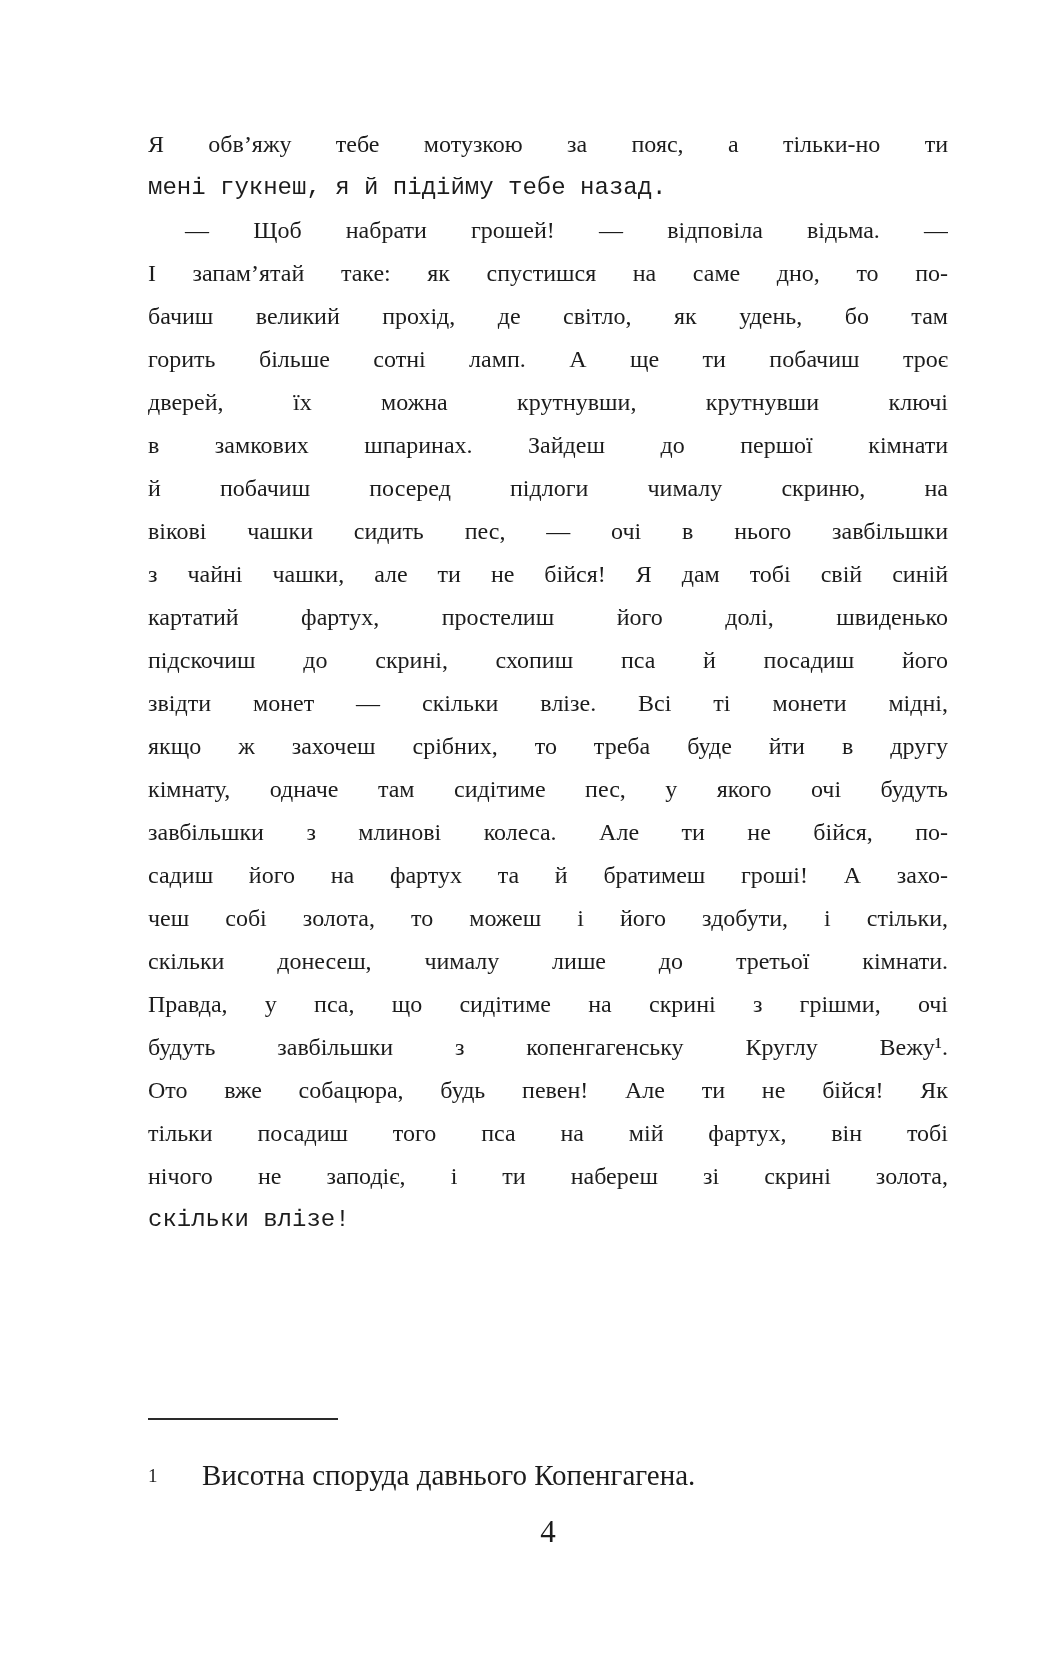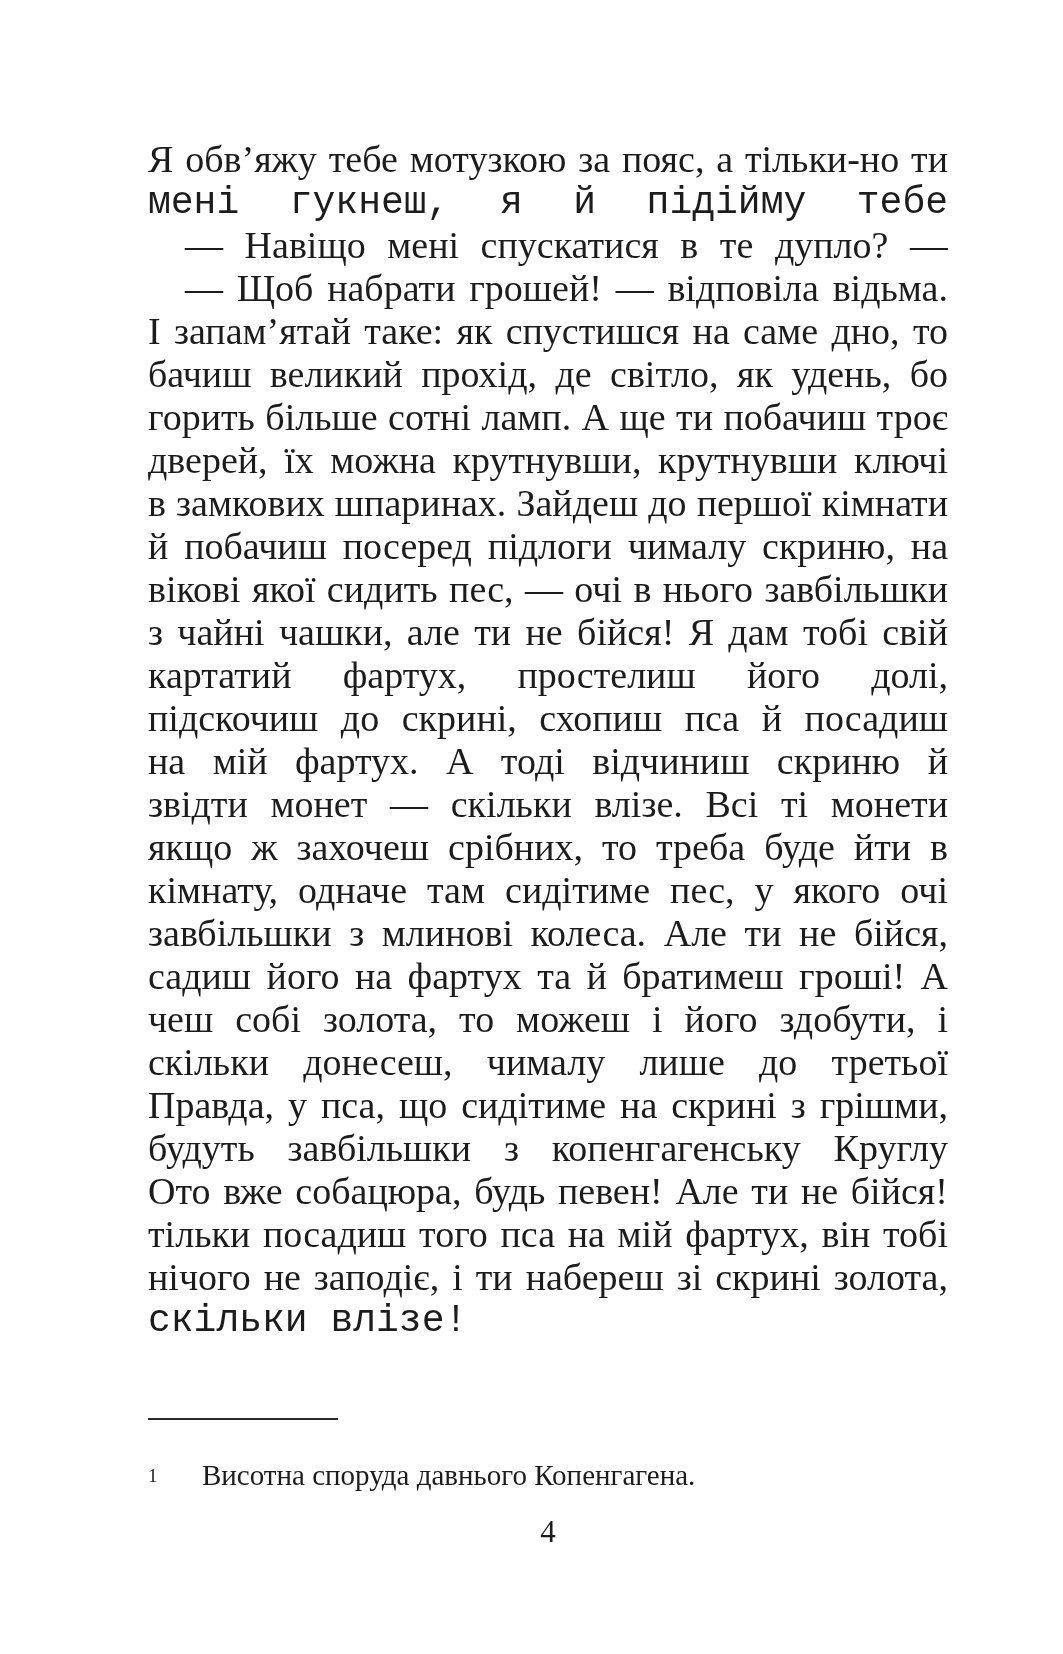--- a/index.html
+++ b/index.html
@@ -12,23 +12,23 @@
     width: 1063px;
     height: 1654px;
     background: #ffffff;
     overflow: hidden;
     font-family: "Liberation Serif", "DejaVu Serif", serif;
     color: #1c1c1c;
   }
   .text-column {
     position: absolute;
     left: 148px;
-    top: 138px;
+    top: 123px;
     width: 800px;
-    font-size: 38px;
+    font-size: 24px;
     line-height: 43px;
   }
   .para { margin: 0; padding: 0; }
   .line {
     height: 43px;
     overflow: hidden;
     text-align: justify;
     text-align-last: justify;
     white-space: normal;
   }
@@ -75,35 +75,33 @@
 </head>
 <body>
 
 <div class="page">
   <div class="text-column" id="text-column">
       <div class="para">
         <div class="line">Я обв’яжу тебе мотузкою за пояс, а тільки-но ти</div>
         <div class="line last">мені гукнеш, я й підійму тебе назад.</div>
       </div>
       <div class="para">
-        <div class="line indent">— Навіщо мені спускатися в те дупло? — сторо-</div>
       </div>
       <div class="para">
         <div class="line indent">— Щоб набрати грошей! — відповіла відьма. —</div>
         <div class="line">І запам’ятай таке: як спустишся на саме дно, то по-</div>
         <div class="line">бачиш великий прохід, де світло, як удень, бо там</div>
         <div class="line">горить більше сотні ламп. А ще ти побачиш троє</div>
         <div class="line">дверей, їх можна крутнувши, крутнувши ключі</div>
         <div class="line">в замкових шпаринах. Зайдеш до першої кімнати</div>
         <div class="line">й побачиш посеред підлоги чималу скриню, на</div>
-        <div class="line">вікові якої сидить пес, — очі в нього завбільшки</div>
+        <div class="line">вікові чашки сидить пес, — очі в нього завбільшки</div>
         <div class="line">з чайні чашки, але ти не бійся! Я дам тобі свій синій</div>
         <div class="line">картатий фартух, простелиш його долі, швиденько</div>
         <div class="line">підскочиш до скрині, схопиш пса й посадиш його</div>
-        <div class="line">на мій фартух. А тоді відчиниш скриню й набереш</div>
         <div class="line">звідти монет — скільки влізе. Всі ті монети мідні,</div>
         <div class="line">якщо ж захочеш срібних, то треба буде йти в другу</div>
         <div class="line">кімнату, одначе там сидітиме пес, у якого очі будуть</div>
         <div class="line">завбільшки з млинові колеса. Але ти не бійся, по-</div>
         <div class="line">садиш його на фартух та й братимеш гроші! А захо-</div>
         <div class="line">чеш собі золота, то можеш і його здобути, і стільки,</div>
         <div class="line">скільки донесеш, чималу лише до третьої кімнати.</div>
         <div class="line">Правда, у пса, що сидітиме на скрині з грішми, очі</div>
         <div class="line">будуть завбільшки з копенгагенську Круглу Вежу¹.</div>
         <div class="line">Ото вже собацюра, будь певен! Але ти не бійся! Як</div>

